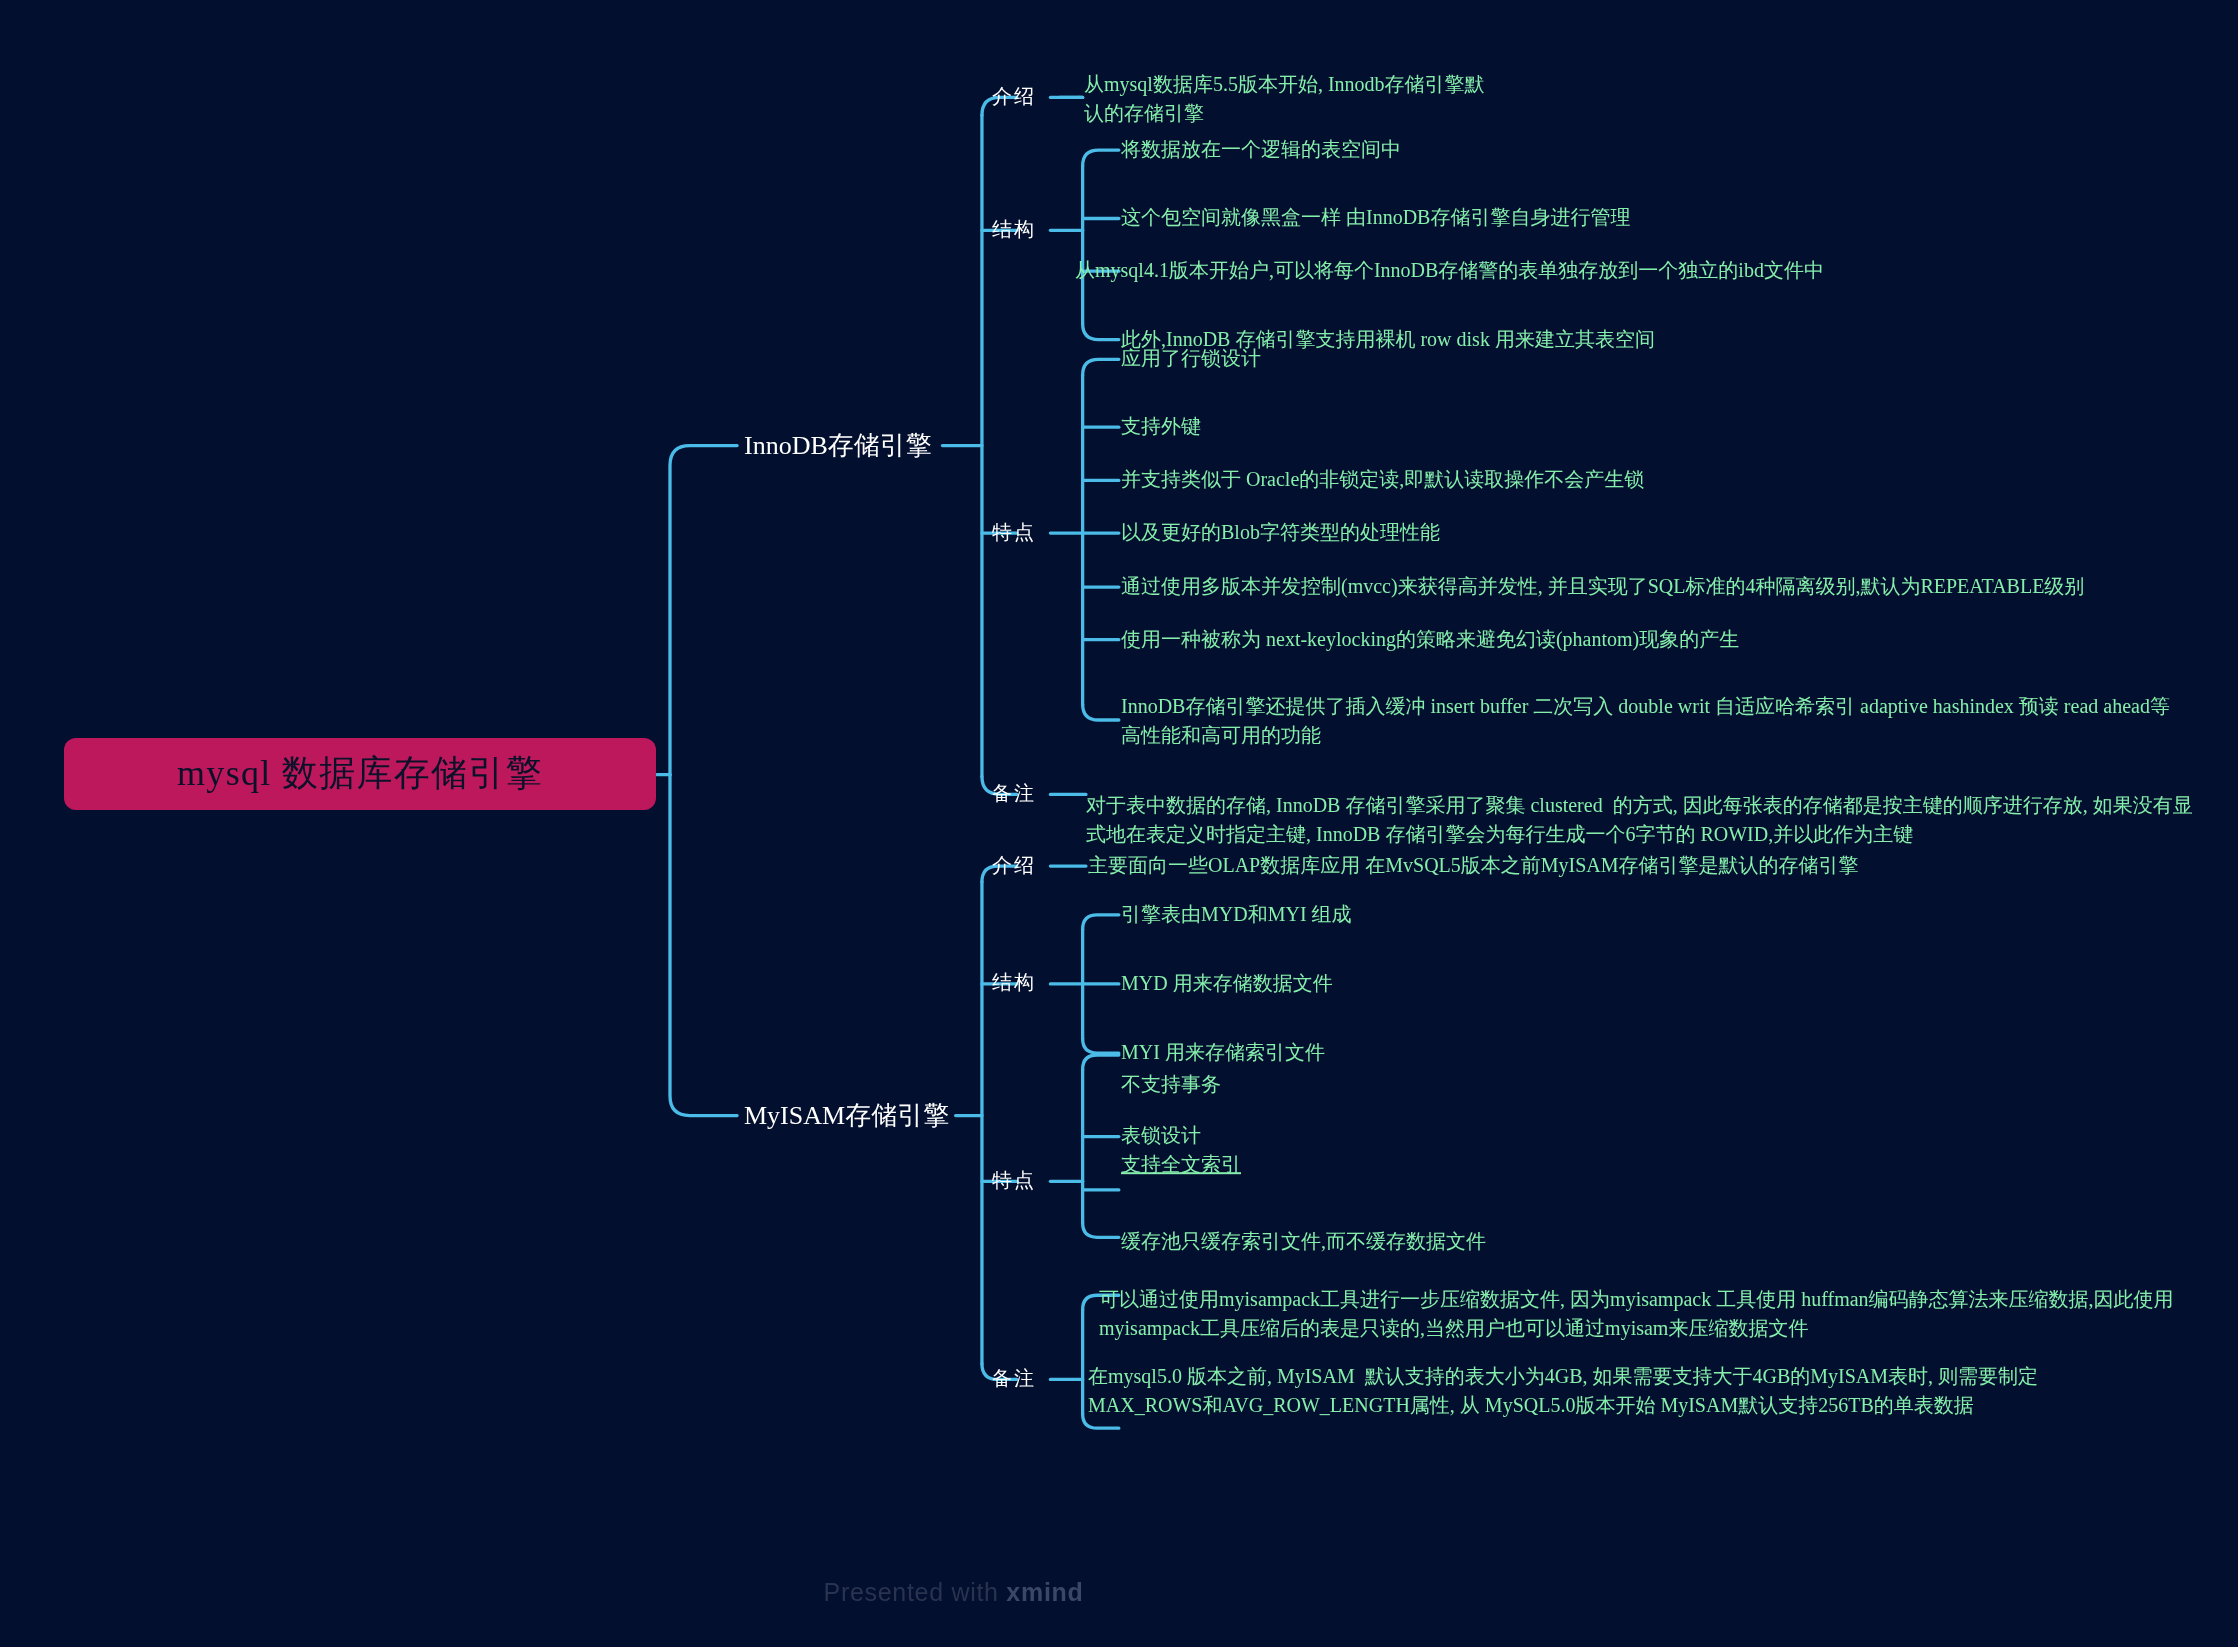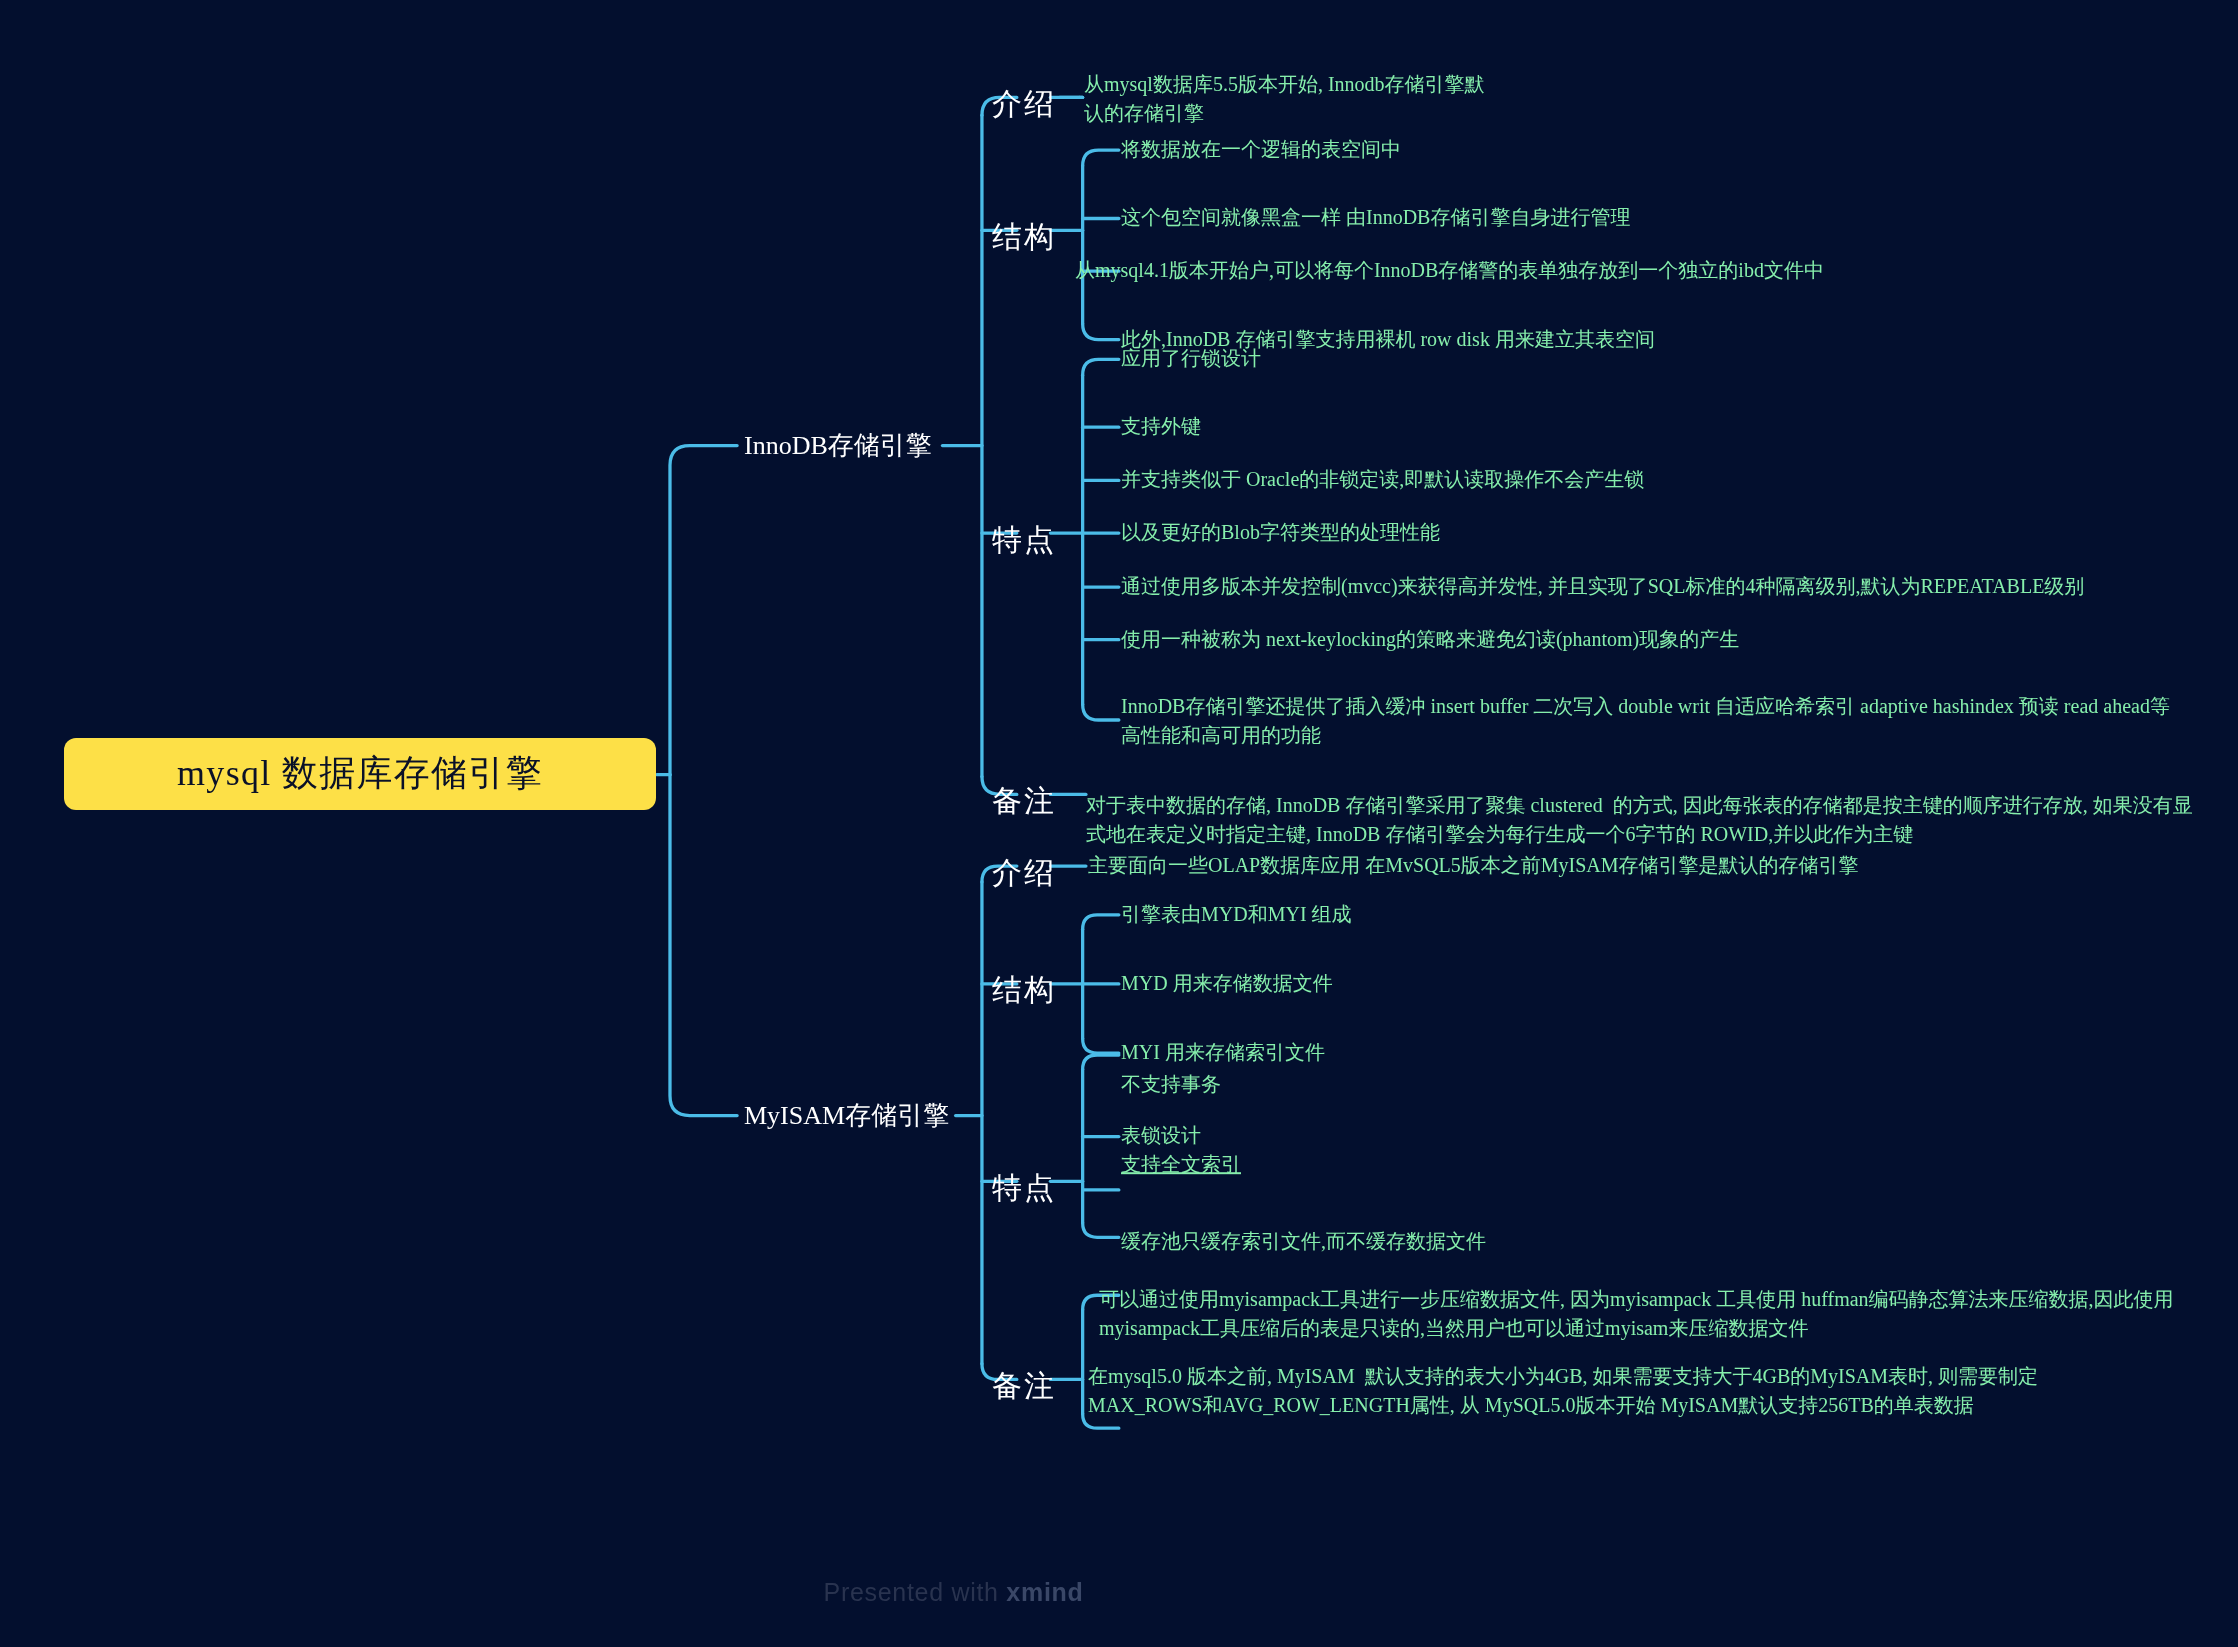--- a/index.html
+++ b/index.html
@@ -11,30 +11,30 @@
     position:relative;
   }
   #canvas{position:absolute;left:0;top:0;width:2239px;height:1648px;}
   svg.links{position:absolute;left:0;top:0;width:2239px;height:1648px;pointer-events:none;}
 
   .node{position:absolute;color:#eef4ff;white-space:pre;line-height:1.38;}
 
   
   #root-node{
     left:64px;top:738px;width:592px;height:72px;
-    background:#fde047;border-radius:12px;
+    background:#be185d;border-radius:12px;
     display:flex;align-items:center;justify-content:center;
     color:#0a1128;font-size:36px;letter-spacing:1.3px;
   }
 
   
   .branch-main{font-size:26px;color:#ffffff;}
 
   
-  .branch-sub{font-size:30px;color:#ffffff;letter-spacing:2px;}
+  .branch-sub{font-size:20px;color:#ffffff;letter-spacing:2px;}
 
   
   .leaf{font-size:20px;color:#86efac;}
   .leaf.two-line{line-height:1.45;}
 
   
   #watermark{
     position:absolute;left:0;top:1578px;width:1907px;text-align:center;
     font-family:"Liberation Sans","DejaVu Sans",sans-serif;
     font-size:25px;color:#29334f;letter-spacing:0.7px;

